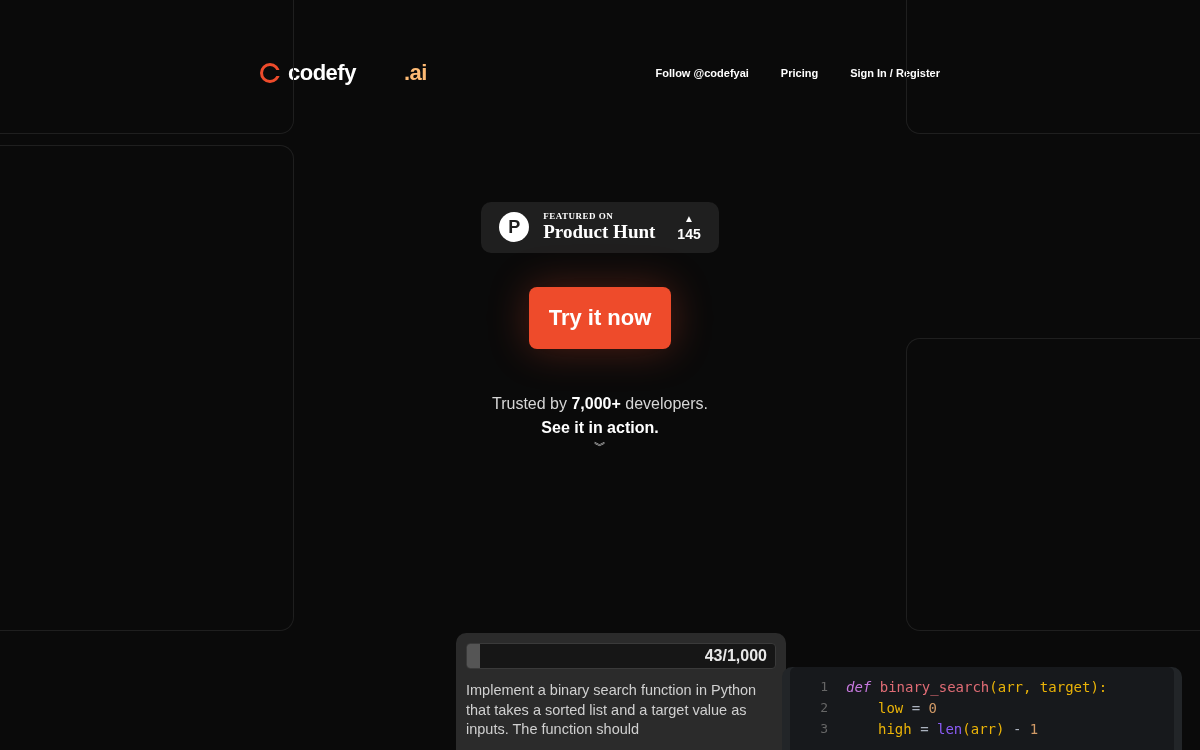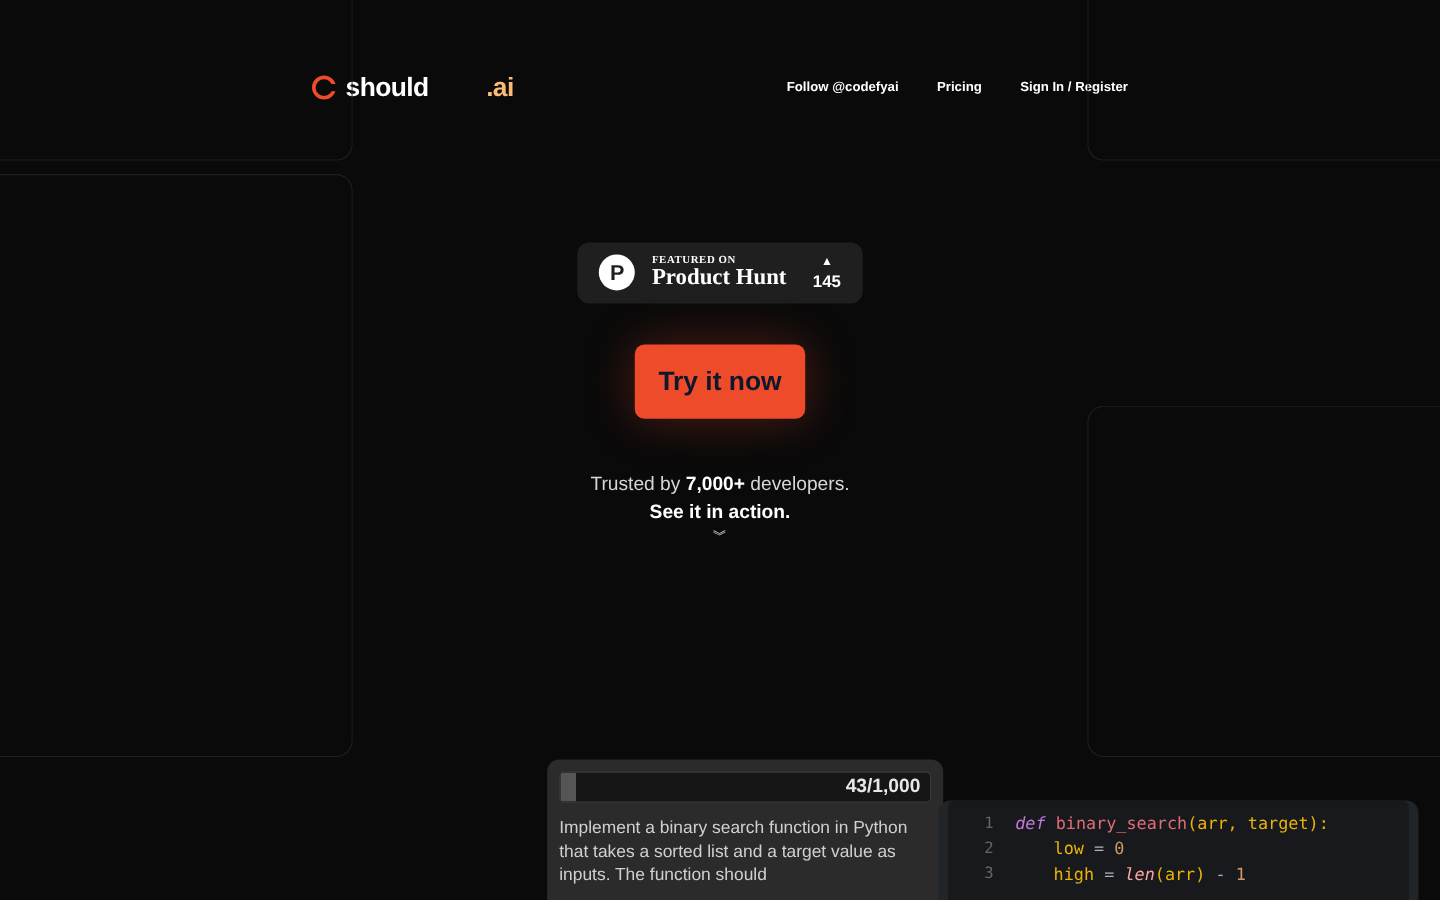--- a/index.html
+++ b/index.html
@@ -109,21 +109,21 @@
   .ph-featured { font-size: 9px; font-weight: 700; letter-spacing: 0.5px; }
   .ph-name { font-size: 19px; font-weight: 800; }
   .ph-count { display: flex; flex-direction: column; align-items: center; gap: 2px; margin-left: 8px; }
   .ph-tri { font-size: 10px; color: #fff; }
   .ph-num { font-size: 14px; font-weight: 700; }
   
   
   .cta {
     display: inline-block;
     background: #ee4b2b;
-    color: #0f172a;
+    color: #ffffff;
     font-size: 22px;
     font-weight: 700;
     padding: 18px 20px;
     border-radius: 8px;
     margin-top: 34px;
     cursor: pointer;
     box-shadow: 0 0 40px rgba(238,75,43,0.3);
   }
   
   
@@ -215,21 +215,21 @@
     display: flex;
     padding: 0 12px;
     line-height: 1.5;
   }
   .ln { width: 26px; color: #666; text-align: right; margin-right: 18px; font-size: 13px; }
   .c-kw { color: #c678dd; font-style: italic; }
   .c-fn { color: #e06c75; }
   .c-var { color: #eab308; }
   .c-op { color: #abb2bf; }
   .c-num { color: #d19a66; }
-  .c-bi { color: #fca5a5; font-style: italic; }
+  .c-bi { color: #8b5cf6; }
   .indent1 { padding-left: 32px; }
   
   .mini-icon {
     display: inline-block;
     width: 14px;
     height: 14px;
     position: relative;
   }
   .copy-svg, .dl-svg {
     stroke: #ccc;
@@ -242,21 +242,21 @@
 
 <div class="bg-border top-left"></div>
 <div class="bg-border top-right"></div>
 <div class="bg-border mid-left"></div>
 <div class="bg-border mid-right"></div>
 
 <div class="header">
   <div class="logo">
     <span class="logo-icon"></span>
     <span class="logo-text">
-      <span>should</span><span class="ai">.ai</span>
+      <span>codefy</span><span class="ai">.ai</span>
     </span>
   </div>
   <div class="nav">
     <span class="nav-link">Follow @codefyai</span>
     <span class="nav-link">Pricing</span>
     <span class="nav-link">Sign In / Register</span>
   </div>
 </div>
 
 <div class="hero">

